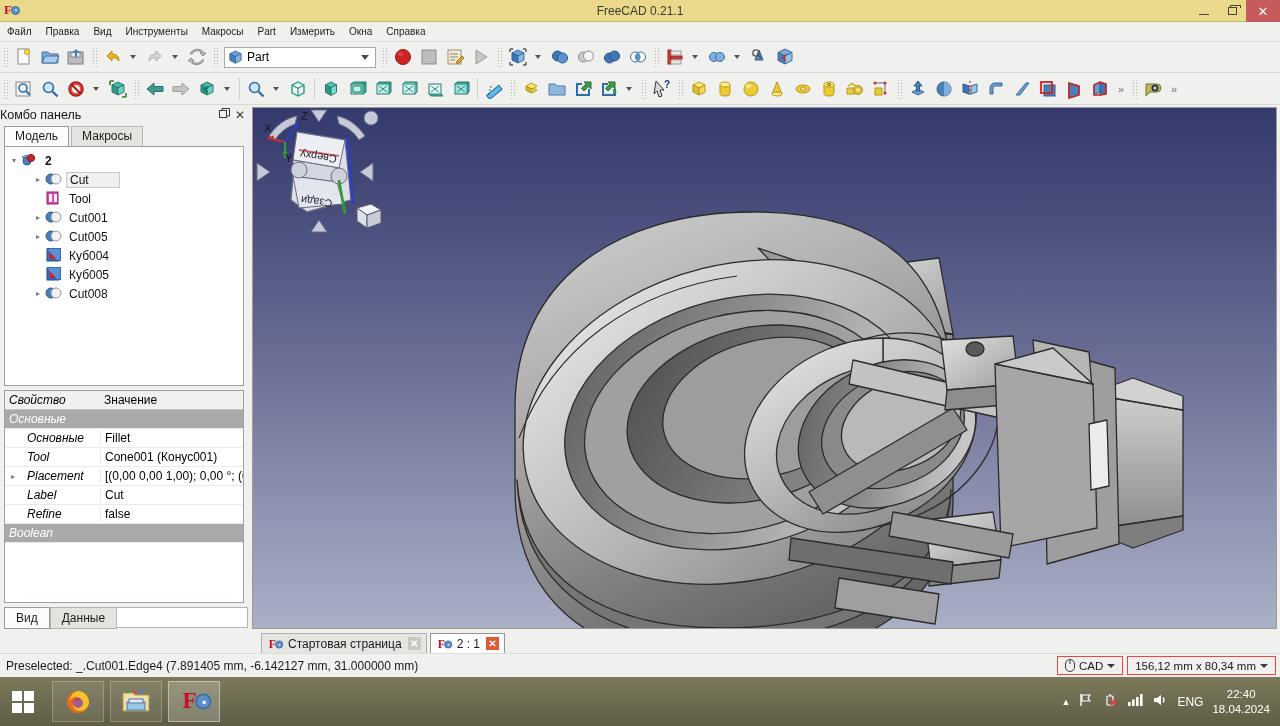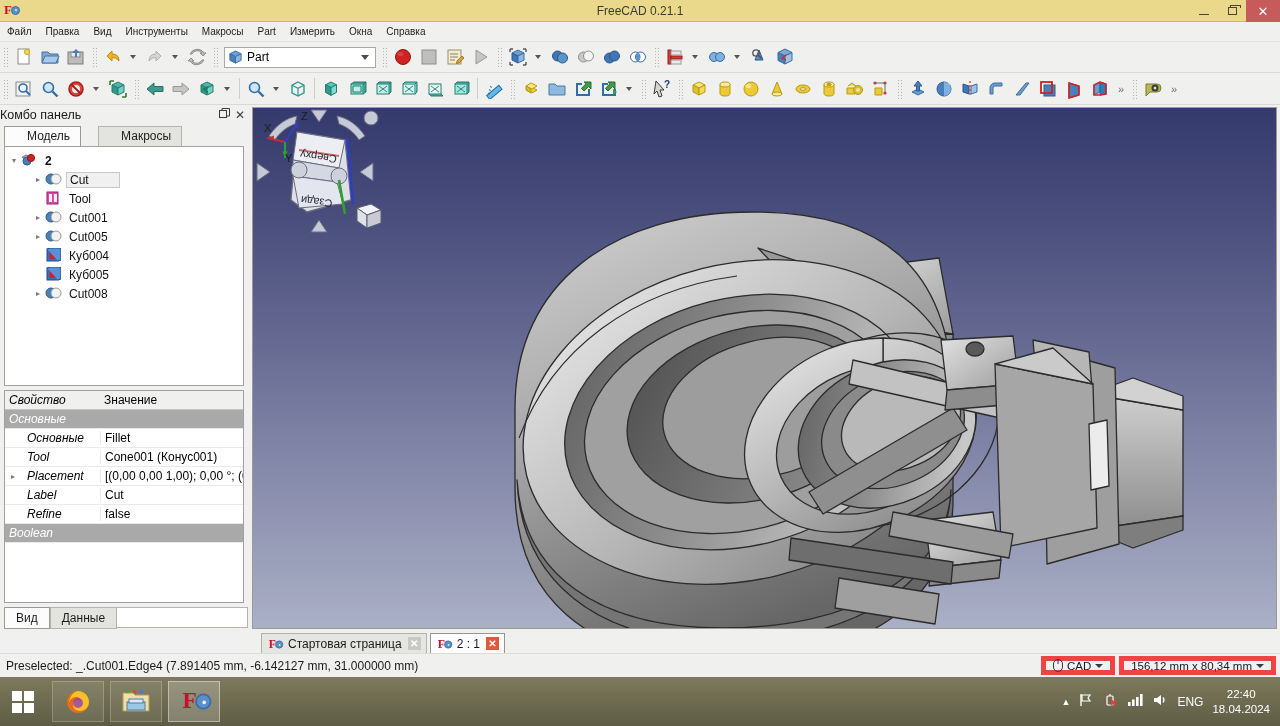--- a/index.html
+++ b/index.html
@@ -97,22 +97,22 @@
     background: #f0f0ee; display: flex; flex-direction: column;
   }
   .panel-title {
     height: 20px; display: flex; align-items: center; padding: 0 0;
     font-size: 12.5px; color: #1a1a1a; font-weight: 400;
   }
   .panel-title .ttl { flex: 1; }
   .panel-title .pbtn { width: 16px; text-align: center; color: #3a3a3a; font-size: 12px; cursor: default; }
   .tabrow { display: flex; height: 21px; padding-left: 4px; align-items: flex-end; }
   .tabx {
-    padding: 2px 10px 2px 22px; font-size: 12px; background: #e3e3df;
-    border: 1px solid #b5b5ae; border-bottom: none; margin-right: 17px; color: #1c1c1c;
+    padding: 2px 10px 2px 10px; font-size: 12px; background: #e3e3df;
+    border: 1px solid #b5b5ae; border-bottom: none; margin-right: 2px; color: #1c1c1c;
     line-height: 15px; cursor: default;
   }
   .tabx.active { background: #fcfcfc; border-color: #9a9a92; }
   .treebox {
     margin: 0 4px; flex: 0 0 240px; height: 240px; background: #fff;
     border: 1px solid #a0a0a0; overflow: hidden; padding: 4px 2px;
   }
   .trow { display: flex; align-items: center; height: 19px; font-size: 12px; color: #111; }
   .trow .exp {
     width: 14px; text-align: center; color: #7a7a7a; font-size: 8px; flex: 0 0 14px;
@@ -177,21 +177,21 @@
   .dtab.active .dtclose { background: #e05a3a; }
 
   
   .statusbar {
     position: absolute; left: 0; top: 653px; width: 1280px; height: 24px;
     background: #f0f0ee; border-top: 1px solid #dcdcd8; display: flex; align-items: center;
   }
   .status-text { font-size: 12px; color: #1a1a1a; padding-left: 6px; flex: 1; }
   .status-cell {
     display: flex; align-items: center; height: 19px; padding: 0 7px;
-    border: 5px solid #ef4444; margin-right: 4px; font-size: 11.5px; color: #1a1a1a; gap: 4px;
+    border: 1px solid #ef4444; margin-right: 4px; font-size: 11.5px; color: #1a1a1a; gap: 4px;
   }
   .caretsm { width:0;height:0;border-left:4px solid transparent;border-right:4px solid transparent;border-top:4px solid #3a3a3a; }
 
   
   .taskbar {
     position: absolute; left: 0; top: 677px; width: 1280px; height: 49px;
     background: linear-gradient(180deg, #7d7a5c 0%, #6d6b50 50%, #5e5c44 100%);
     display: flex; align-items: center;
   }
   .startbtn { width: 46px; height: 49px; display: flex; align-items: center; justify-content: center; }

